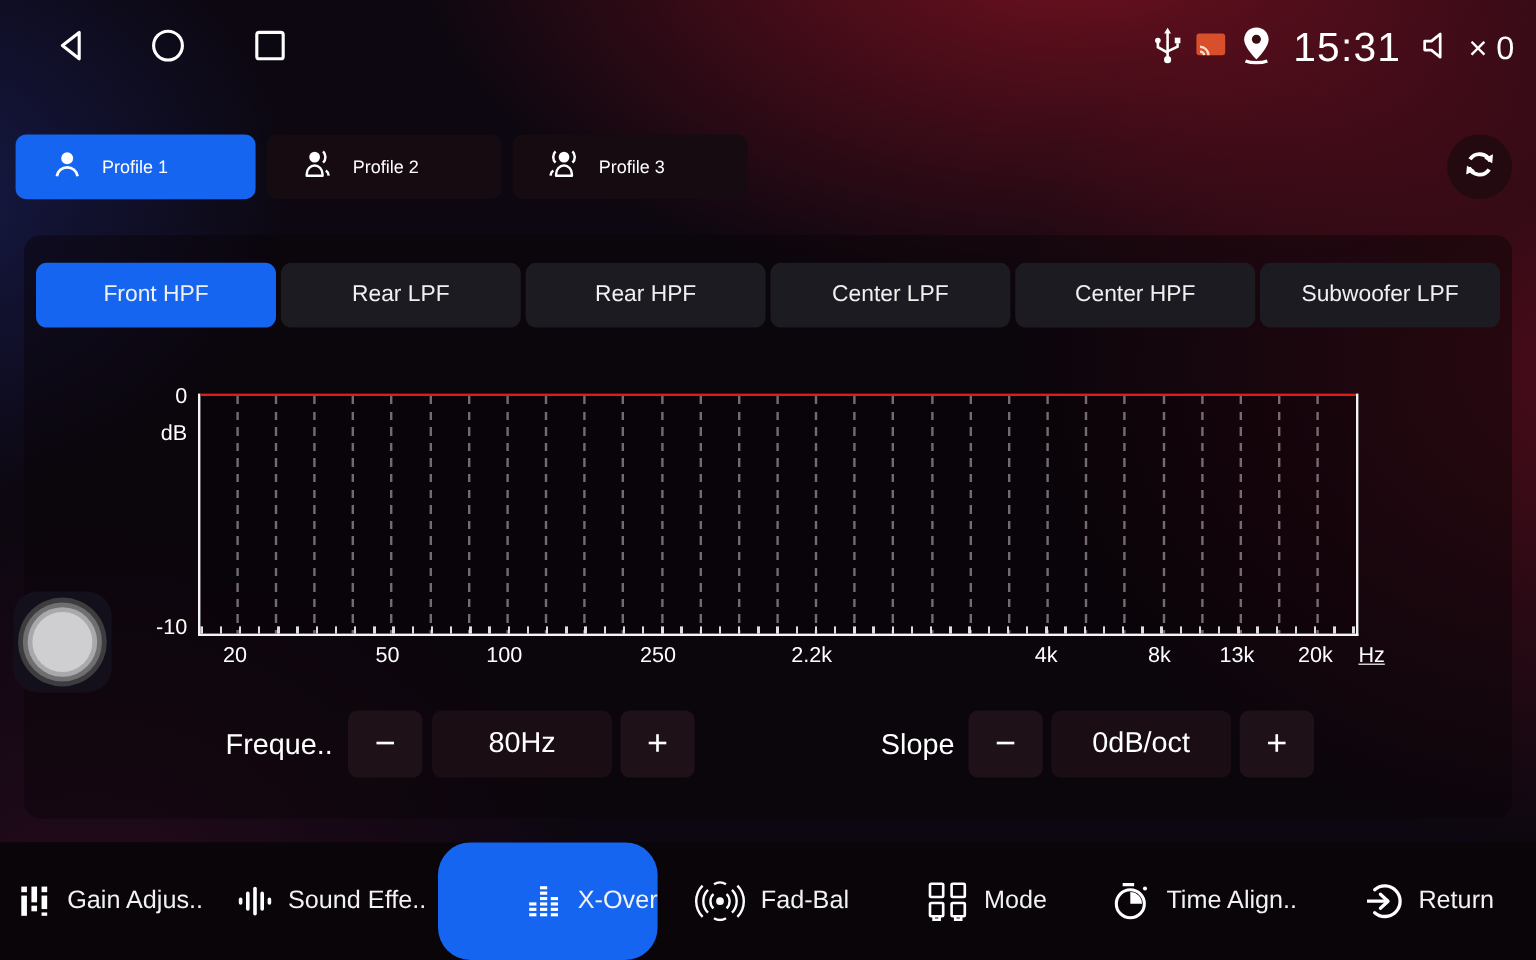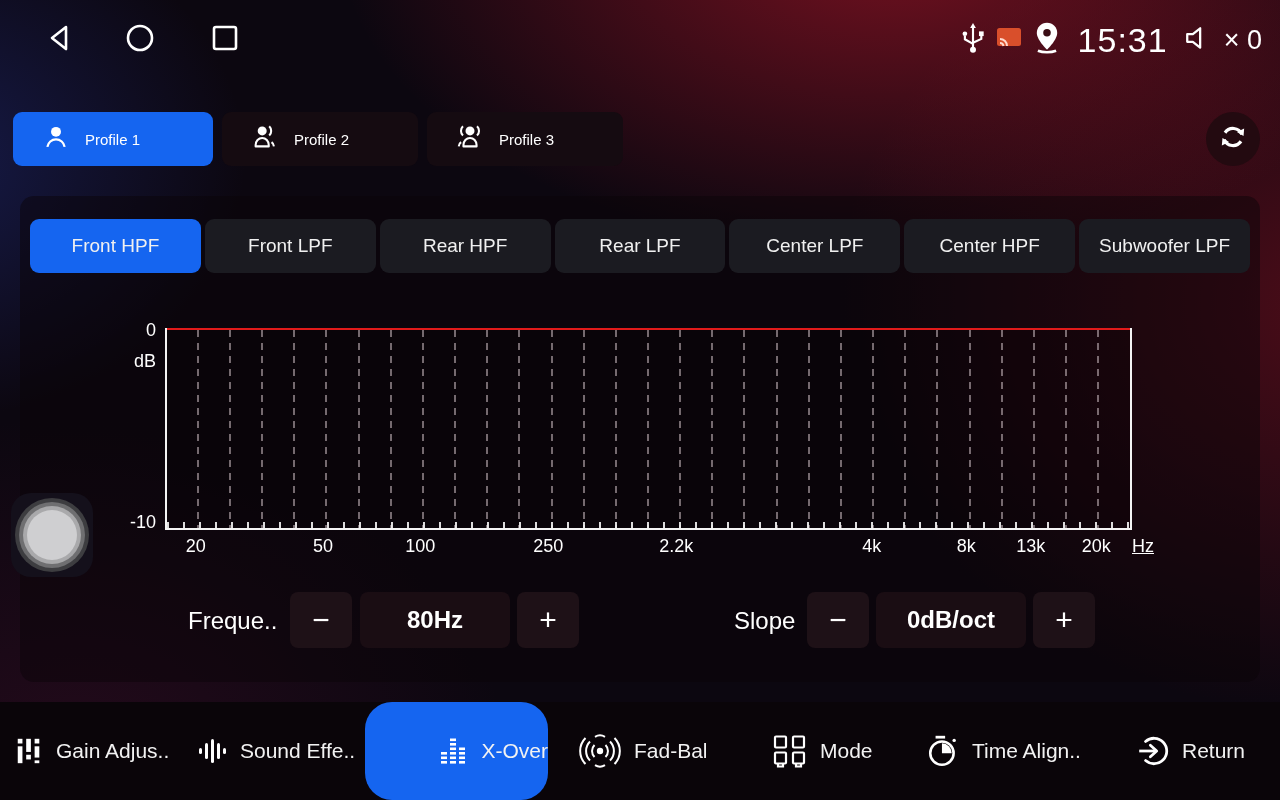--- a/index.html
+++ b/index.html
@@ -47,21 +47,21 @@
   
   #knob{position:absolute;left:-9px;top:297px;width:82px;height:84px;border-radius:20px;background:#14101b;
     display:flex;align-items:center;justify-content:center;cursor:pointer;}
   #knob .dial{width:50px;height:50px;border-radius:50%;background:#cfcfd1;
     box-shadow:0 0 0 4px #a9a9ab,0 0 0 8px #6f6f71,0 0 0 12px #3d3d40;}
   
   .ctl-label{position:absolute;top:396px;height:58px;line-height:58px;font-size:24px;color:#fff;}
   .ctl-btn{position:absolute;top:396px;width:62px;height:56px;border-radius:8px;background:#1e1117;
     font-size:30px;color:#fff;display:flex;align-items:center;justify-content:center;cursor:pointer;}
   .ctl-value{position:absolute;top:396px;height:56px;border-radius:8px;background:#1a0d13;
-    font-size:24px;color:#fff;display:flex;align-items:center;justify-content:center;font-weight:bold;}
+    font-size:24px;color:#fff;display:flex;align-items:center;justify-content:center;}
   
   #bottom-nav{position:absolute;left:0;bottom:0;width:1280px;height:98px;background:#0a0509;}
   .bnav-item{position:absolute;top:0;height:98px;display:flex;align-items:center;gap:12px;cursor:pointer;}
   .bnav-item .blabel{font-size:21px;color:#f2f2f2;white-space:nowrap;}
   .bnav-item.active{justify-content:flex-end;border-radius:27px;}
 </style>
 </head>
 <body>
 
 <div id="app">
@@ -159,23 +159,22 @@
         <path d="M23.5 20 a9 9 0 0 1 -15.8 -1.5" fill="none" stroke="#fff" stroke-width="3"></path>
         <path d="M26.5 8 l-0.6 7 -6.2 -3.6 Z" fill="#fff"></path>
         <path d="M5.5 24 l0.6 -7 6.2 3.6 Z" fill="#fff"></path>
       </svg>
     </span>
   </div>
 
   <div id="main-panel">
     <div id="filter-tabs">
         <div class="ftab" style="background: rgb(21, 101, 240);">Front HPF</div>
-        <div class="ftab">Front LPF</div>
+        <div class="ftab">Rear LPF</div>
         <div class="ftab">Rear HPF</div>
-        <div class="ftab">Rear LPF</div>
         <div class="ftab">Center LPF</div>
         <div class="ftab">Center HPF</div>
         <div class="ftab">Subwoofer LPF</div>
       </div>
 
     <div>
       <div id="plot">
         <div id="gridlines">
             <div class="gridline" style="left: 29.816px;"></div>
             <div class="gridline" style="left: 61.9733px;"></div>

